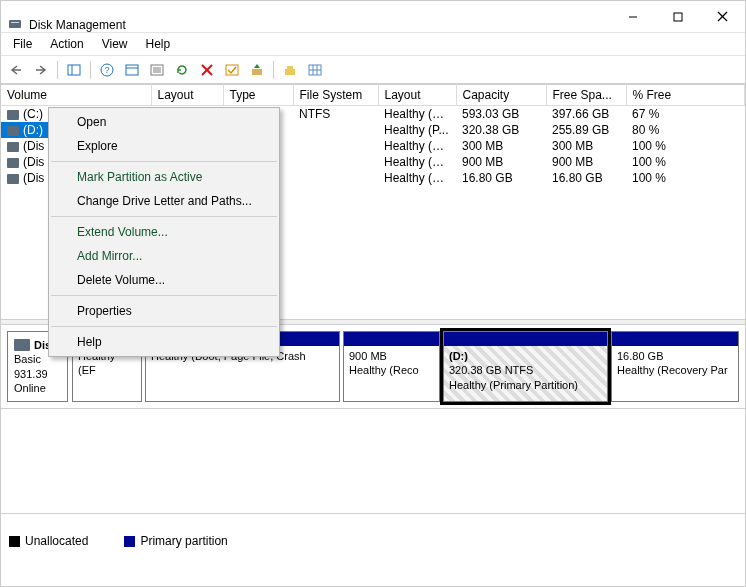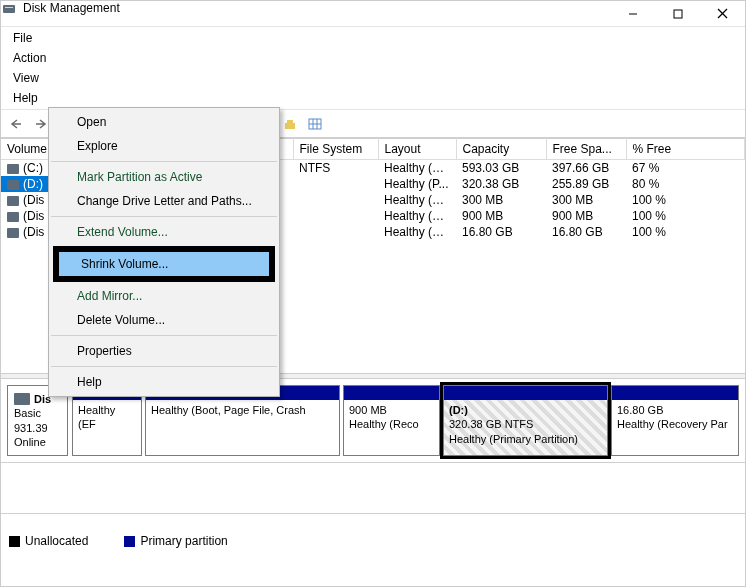--- a/index.html
+++ b/index.html
@@ -9,33 +9,33 @@
     font-size: 12px;
     background: #fff;
     width: 746px;
     height: 587px;
     overflow: hidden;
     position: relative;
     border: 1px solid #ccc;
   }
   
   .titlebar {
-    height: 26px;
+    height: 32px;
     display: flex;
-    align-items: flex-start;
-    padding-left: 0;
+    align-items: flex-end;
+    padding-left: 6px;
     border-bottom: 1px solid #e5e5e5;
   }
   .titlebar .icon { width:16px;height:16px;display:flex;align-items:center;justify-content:center;margin-right:6px;}
   .titlebar .title { flex:1; font-size:12px; }
   .win-controls { display:flex; height:100%; }
   .win-btn { width:45px; display:flex;align-items:center;justify-content:center; font-size:14px; }
   
   .menubar {
-    display:flex; gap:2px; padding:2px 4px; border-bottom:1px solid #e5e5e5;flex-direction:column;
+    display:flex; gap:2px; padding:2px 4px; border-bottom:1px solid #e5e5e5;
   }
   .menubar span { padding:2px 8px; }
   
   .toolbar {
     display:flex; align-items:center; gap:3px; padding:2px 4px; border-bottom:1px solid #cfcfcf;
     height:28px;
   }
   .tool {
     width:22px;height:22px;display:flex;align-items:center;justify-content:center;border:1px solid transparent;
   }
@@ -337,22 +337,19 @@
 </div>
 
 <div class="context-menu" id="cmenu">
     <div class="cm-item">Open</div>
     <div class="cm-item">Explore</div>
     <div class="cm-sep"></div>
     <div class="cm-item disabled">Mark Partition as Active</div>
     <div class="cm-item">Change Drive Letter and Paths...</div>
     <div class="cm-sep"></div>
     <div class="cm-item disabled">Extend Volume...</div>
-    <div class="cm-highlight-wrap">
-      <div class="cm-item">Shrink Volume...</div>
-    </div>
     <div class="cm-item disabled">Add Mirror...</div>
     <div class="cm-item">Delete Volume...</div>
     <div class="cm-sep"></div>
     <div class="cm-item">Properties</div>
     <div class="cm-sep"></div>
     <div class="cm-item">Help</div>
   </div>
 
 </body></html>

